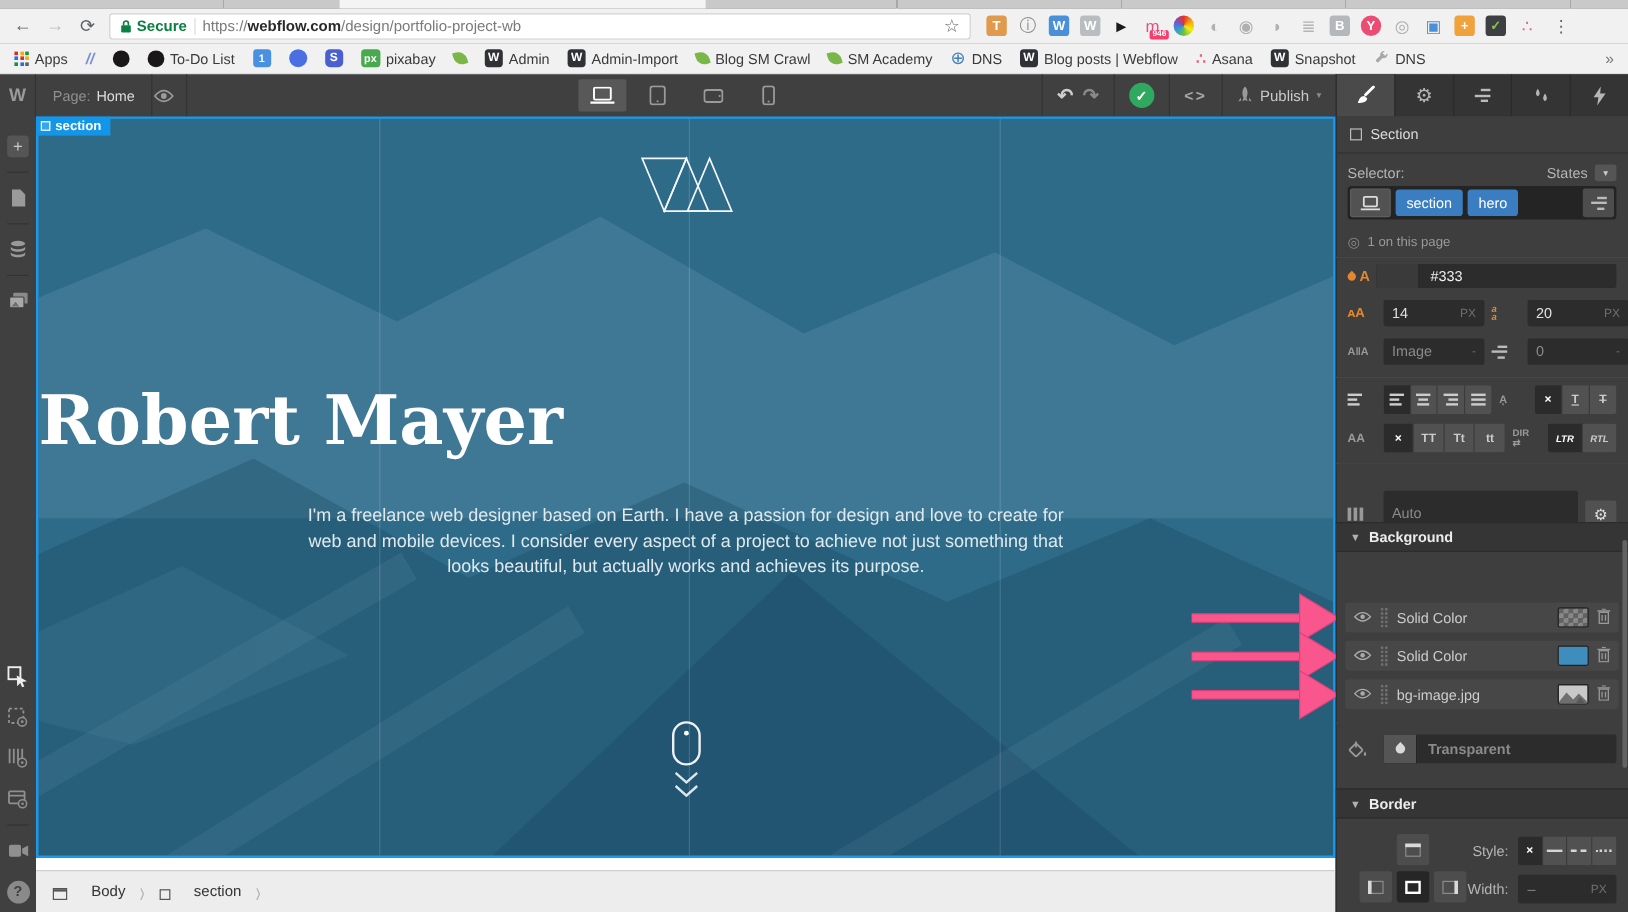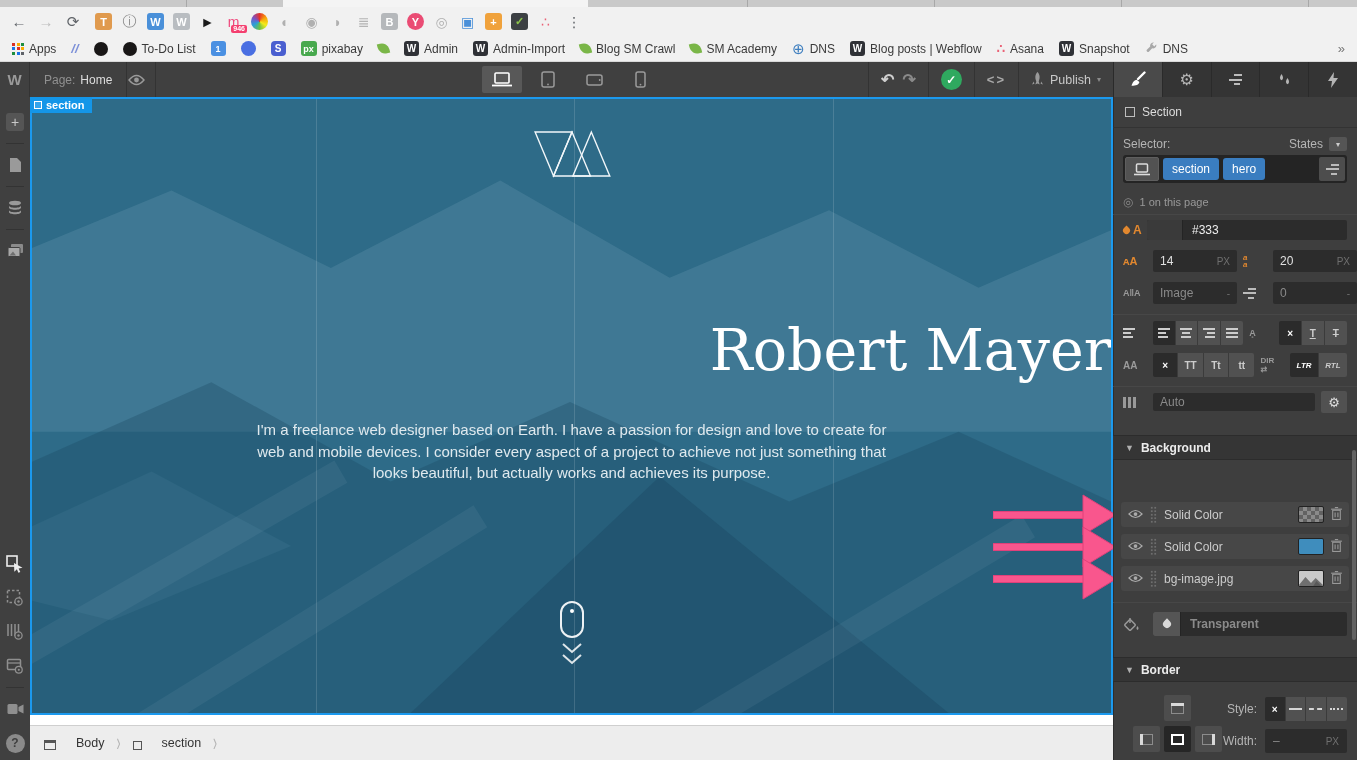--- a/index.html
+++ b/index.html
@@ -75,21 +75,21 @@
   .sb-help{width:19px;height:19px;background:#8a8a8a;border-radius:50%;color:#3e3e3e;font-weight:bold;font-size:12px;display:flex;align-items:center;justify-content:center;}
   
   .canvas{position:absolute;left:30px;top:97px;width:1083px;height:663px;background:#2e6b88;overflow:hidden;}
   .hero{position:absolute;left:0;top:0;width:1083px;height:618px;border:2px solid #1b99ee;overflow:hidden;}
   .mtn{position:absolute;inset:0;width:100%;height:100%;}
   .guide{position:absolute;top:0;bottom:0;width:1px;background:rgba(255,255,255,0.14);}
   .section-badge{position:absolute;left:0px;top:0px;background:#1496e8;color:#fff;font-size:11px;font-weight:bold;height:16px;display:flex;align-items:center;padding:0 7px 0 4px;gap:4px;z-index:4;}
   .badge-sq{width:8px;height:8px;border:1px solid #fff;display:inline-block;background:rgba(255,255,255,.15);}
   .hero-logo{position:absolute;left:50%;top:26px;transform:translateX(-50%);}
   .eyebrow{position:absolute;left:0;right:0;top:188px;text-align:center;color:#e3edf2;font-size:12px;font-weight:bold;letter-spacing:9px;word-spacing:6px;}
-  .hero-title{position:absolute;left:0;right:0;top:218px;text-align:right;color:#fff;font-family:"DejaVu Serif",serif;font-weight:normal;font-size:57px;}
+  .hero-title{position:absolute;left:0;right:0;top:218px;text-align:left;color:#fff;font-family:"DejaVu Serif",serif;font-weight:bold;font-size:57px;}
   .hero-para{position:absolute;left:50%;top:320px;transform:translateX(-50%);width:656px;text-align:center;color:#dfe9ee;font-size:15px;line-height:21.5px;}
   .mouse{position:absolute;left:50%;top:502px;transform:translateX(-50%);width:24px;height:37px;border:2px solid rgba(255,255,255,.92);border-radius:12px;}
   .mouse::after{content:"";position:absolute;left:50%;top:6px;transform:translateX(-50%);width:4px;height:4px;border-radius:50%;background:#fff;}
   .scroll-chev{position:absolute;left:50%;top:543px;transform:translateX(-50%);}
   .next-section{position:absolute;left:0;right:0;top:618px;height:10px;background:#fff;}
   .crumbs{position:absolute;left:0;right:0;top:628px;height:35px;background:#ededed;border-top:1px solid #cfcfcf;display:flex;align-items:center;padding-left:14px;font-size:12.5px;color:#333;gap:8px;}
   .crumb{display:flex;align-items:flex-end;gap:20px;}
   .cchev{color:#b5b5b5;display:inline-block;transform:scaleY(2.1);font-size:12px;margin:0 4px;}
   .c-body-ic{width:12px;height:10px;border:1px solid #555;position:relative;display:inline-block;}
   .c-body-ic::before{content:"";position:absolute;left:0;right:0;top:0;height:2px;background:#555;}
@@ -128,21 +128,21 @@
   .bgroup{display:flex;height:24px;border-radius:2px;overflow:hidden;}
   .gbtn{width:26px;height:24px;background:#515151;border-right:1px solid #3b3b3b;display:flex;align-items:center;justify-content:center;color:#ccc;font-size:10px;font-weight:bold;}
   .gbtn:last-child{border-right:none;}
   .gbtn.active{background:#2b2b2b;color:#fff;}
   .dirbtn{font-size:8px;width:29px;font-style:italic;}
   .lines{width:12px;height:10px;background-image:linear-gradient(#ccc,#ccc),linear-gradient(#ccc,#ccc),linear-gradient(#ccc,#ccc);background-size:12px 2px,8px 2px,10px 2px;background-position:0 0,0 4px,0 8px;background-repeat:no-repeat;display:inline-block;}
   .lines.c{background-position:0 0,2px 4px,1px 8px;}
   .lines.r{background-position:0 0,4px 4px,2px 8px;}
   .lines.j{background-size:12px 2px,12px 2px,12px 2px;}
   .smtx{font-size:8px;font-weight:bold;}
-  .p-cols{top:296px;height:18px;gap:6px;}
+  .p-cols{top:312px;height:38px;gap:6px;}
   .p-cols .pinput{flex:1;}
   .gear-btn{width:26px;height:22px;background:#515151;border-radius:2px;display:flex;align-items:center;justify-content:center;color:#ddd;font-size:13px;flex:none;}
   .i-cols{width:13px;height:11px;background:linear-gradient(#999,#999) 0 0/3px 11px,linear-gradient(#999,#999) 5px 0/3px 11px,linear-gradient(#999,#999) 10px 0/3px 11px;background-repeat:no-repeat;display:inline-block;}
   .sect-head{position:absolute;left:0;right:0;height:25px;background:#353535;border-top:1px solid #2c2c2c;border-bottom:1px solid #2c2c2c;display:flex;align-items:center;padding:0 12px;gap:7px;color:#ececec;font-weight:bold;}
   .sh-arrow{color:#b0b0b0;font-size:9px;}
   .p-imggrad{top:379px;height:22px;}
   .bluelink{color:#57a0d9;border-bottom:1px dotted #57a0d9;padding-bottom:1px;}
   .ig-btns{margin-left:auto;display:flex;border-radius:2px;overflow:hidden;}
   .ig-btn{width:28px;height:21px;background:#515151;border-right:1px solid #3b3b3b;display:flex;align-items:center;justify-content:center;}
   .ig-btn:last-child{border-right:none;}
@@ -181,20 +181,32 @@
 <body>
 
 <div class="tabstrip">
     <div class="tab-active"></div>
   </div>
 
 <div class="chrome-bar">
   <span class="navbtn">←</span>
   <span class="navbtn fwd">→</span>
   <span class="navbtn">⟳</span>
+  <div class="addr">
+    <span class="secure">
+        <svg width="10" height="12" viewBox="0 0 10 12">
+          <rect x="1" y="5" width="8" height="6" rx="1" fill="#0b8043"></rect>
+          <path d="M3 5V3.5a2 2 0 0 1 4 0V5" stroke="#0b8043" stroke-width="1.4" fill="none"></path>
+        </svg>
+        <span>Secure</span>
+      </span>
+    <span class="addr-sep"></span>
+    <span class="url"><span>https://</span><b>webflow.com</b><span>/design/portfolio-project-wb</span></span>
+    <span class="star">☆</span>
+  </div>
   <div class="extensions">
       <span class="ext ext-square" style="background: rgb(224, 154, 78); color: rgb(255, 255, 255);">T</span>
       <span class="ext ext-plain" style="color: rgb(138, 138, 138);">ⓘ</span>
       <span class="ext ext-square" style="background: rgb(74, 144, 217); color: rgb(255, 255, 255);">W</span>
       <span class="ext ext-square" style="background: rgb(185, 189, 193); color: rgb(255, 255, 255);">W</span>
       <span class="ext ext-plain" style="color: rgb(26, 26, 26);">►</span>
       <span class="ext ext-plain" style="color: rgb(239, 74, 125);">m<i class="ext-badge">946</i></span>
       <span class="ext ext-wheel"></span>
       <span class="ext ext-plain" style="color: rgb(176, 176, 176);">◐</span>
       <span class="ext ext-plain" style="color: rgb(176, 176, 176);">◉</span>

